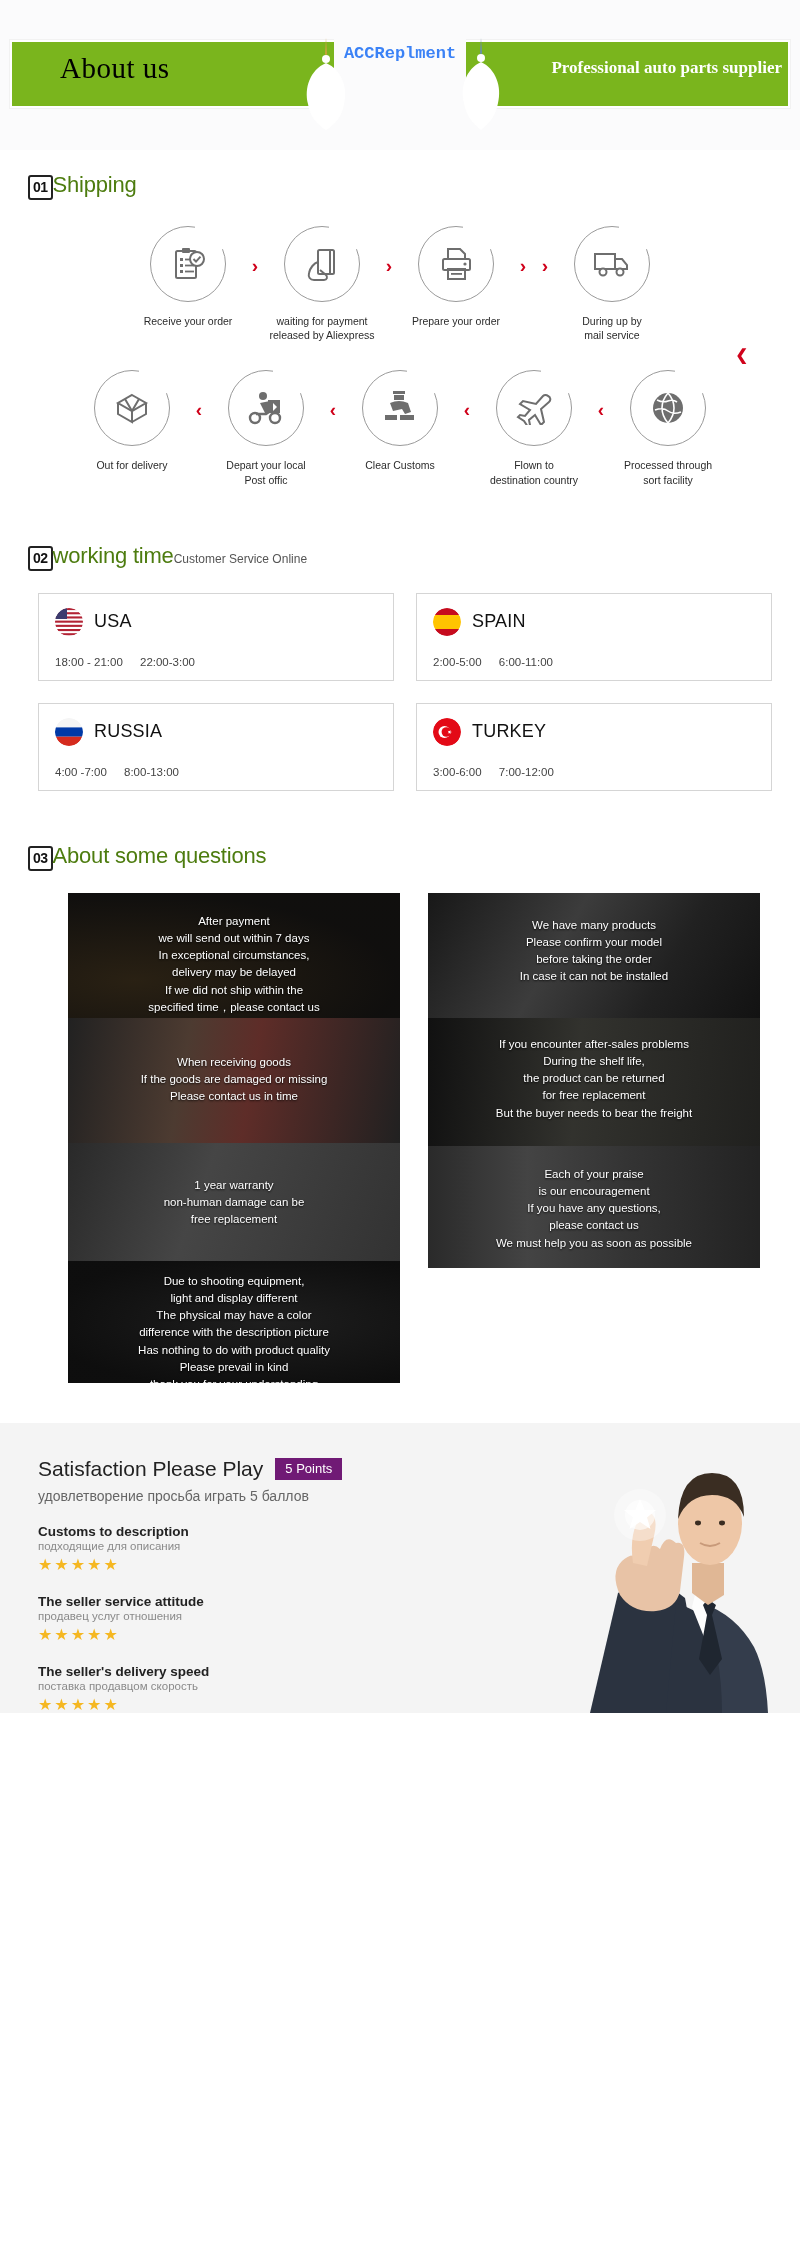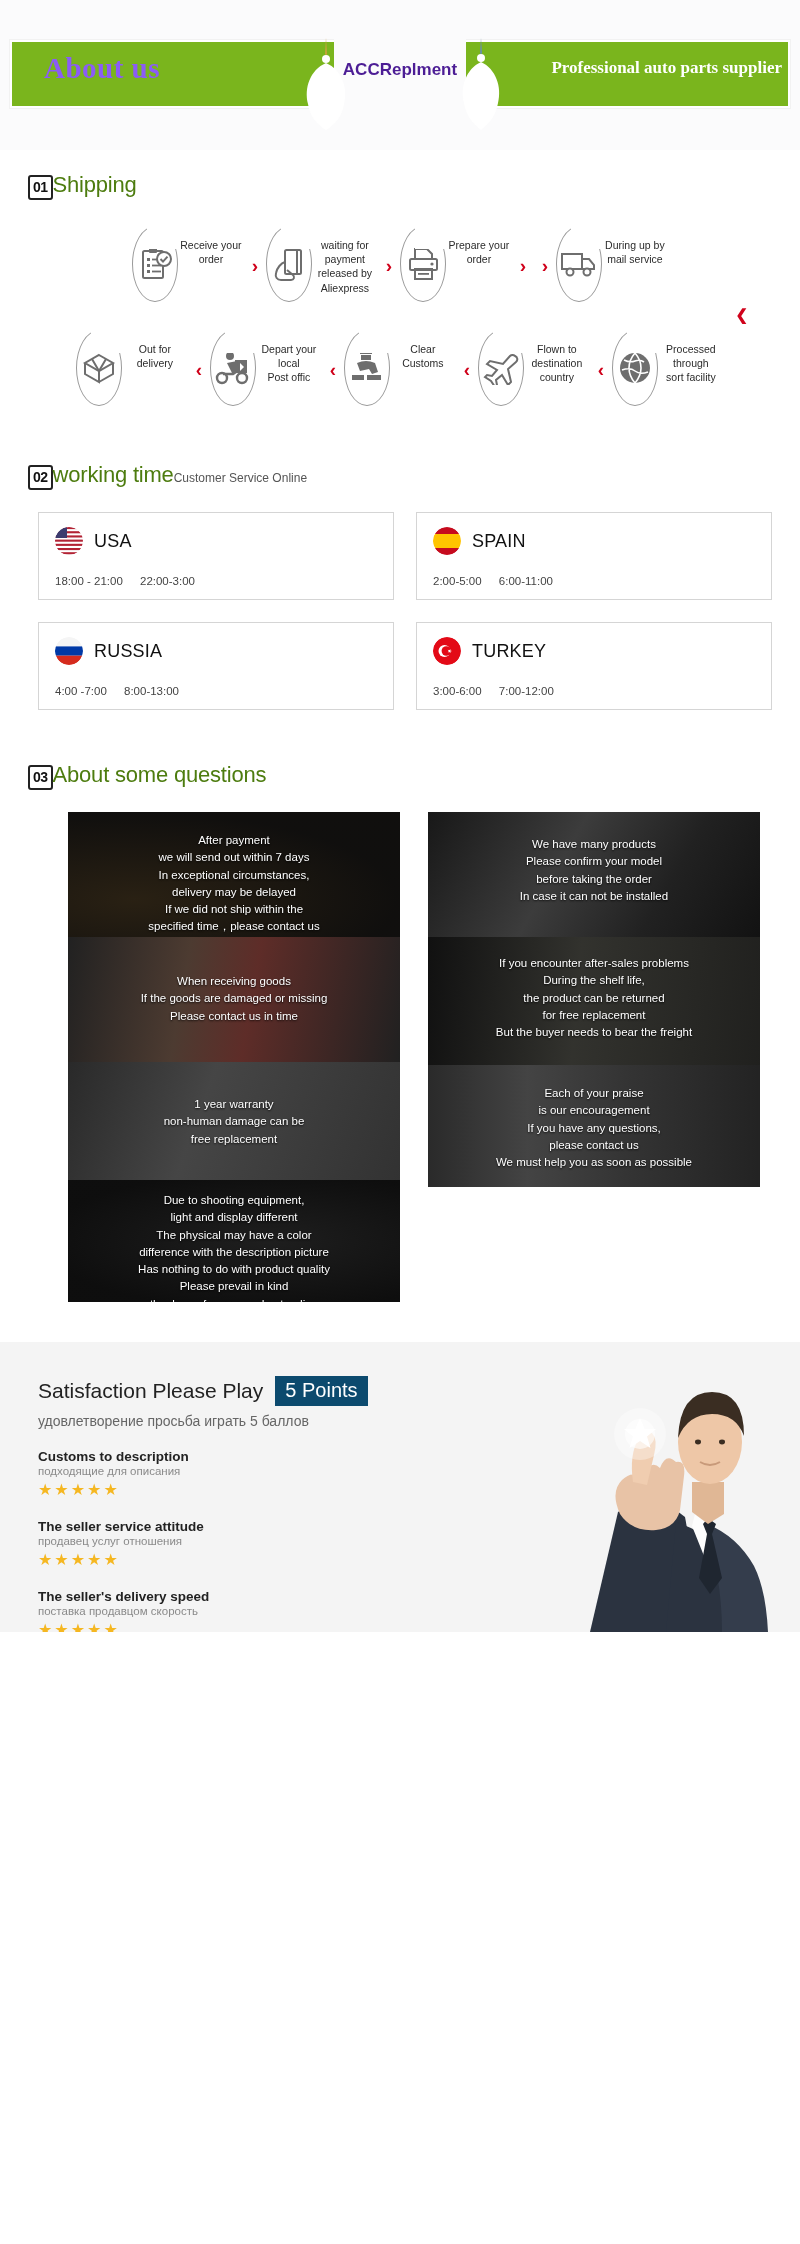--- a/index.html
+++ b/index.html
@@ -20,50 +20,50 @@
   .banner {
     position: absolute;
     top: 40px; left: 10px; right: 10px;
     height: 68px;
     background: #7ab51d;
     border: 2px solid #ffffff;
     outline: 1px solid #f2f2f2;
   }
   .banner-title {
     position: absolute;
-    top: 52px; left: 44px;
+    top: 52px; left: 60px;
     font-family: "Liberation Serif", serif;
-    font-weight: bold;
+    font-weight: normal;
     font-size: 29px;
-    color: #8b5cf6;
+    color: #000000;
     letter-spacing: 0.5px;
   }
   .banner-sub {
     position: absolute;
     top: 58px; right: 18px;
     font-family: "Liberation Serif", serif;
     font-weight: bold;
     font-size: 17px;
     color: #ffffff;
   }
   .brand-cut {
     position: absolute;
     top: 22px; left: 334px;
     width: 132px; height: 104px;
     background: #fbfbfc;
   }
   .brand-name {
     position: absolute;
-    top: 60px; left: 330px;
+    top: 44px; left: 330px;
     width: 140px;
     text-align: center;
-    font-family: Liberation Sans, sans-serif;
+    font-family: Liberation Mono, monospace;
     font-weight: bold;
     font-size: 17px;
-    color: #4c1d95;
+    color: #3b82f6;
     z-index: 5;
   }
   .dome { position: absolute; z-index: 4; }
   .dome svg { display: block; }
 
   
   .sec-head {
     display: flex;
     align-items: baseline;
     padding-left: 28px;
@@ -94,22 +94,22 @@
   .shipping { padding-top: 22px; }
   .flow-row {
     display: flex;
     align-items: flex-start;
     justify-content: center;
     margin-top: 26px;
   }
   .flow-item {
     width: 112px;
     display: flex;
-    flex-direction: row;
-    align-items: flex-start;
+    flex-direction: column;
+    align-items: center;
   }
   .circ {
     width: 76px; height: 76px;
     border-radius: 50%;
     border: 1px solid #9a9a9a;
     display: flex; align-items: center; justify-content: center;
     position: relative;
   }
   .circ.gap::after {
     content: "";
@@ -200,23 +200,23 @@
     position: relative;
     margin-top: 40px;
     background: #f4f4f4;
     height: 290px;
     overflow: hidden;
   }
   .sat-inner { position: relative; z-index: 3; padding: 34px 0 0 38px; width: 430px; }
   .sat-title-row { display: flex; align-items: center; gap: 12px; }
   .sat-title { font-size: 21px; color: #222; }
   .sat-badge {
-    background: #0c4a6e;
+    background: #701a75;
     color: #fff;
-    font-size: 20px;
+    font-size: 13px;
     padding: 3px 10px 4px 10px;
   }
   .sat-ru { margin-top: 7px; font-size: 14px; color: #666; }
   .rate-block { margin-top: 20px; }
   .rate-en { font-size: 13.5px; font-weight: bold; color: #222; }
   .rate-ru { font-size: 11.5px; color: #8a8a8a; margin-top: 1px; }
   .stars { margin-top: 3px; color: #f5b721; font-size: 16px; letter-spacing: 2px; line-height: 1.2; }
   .sat-photo {
     position: absolute;
     right: 0; bottom: 0; top: 0;

